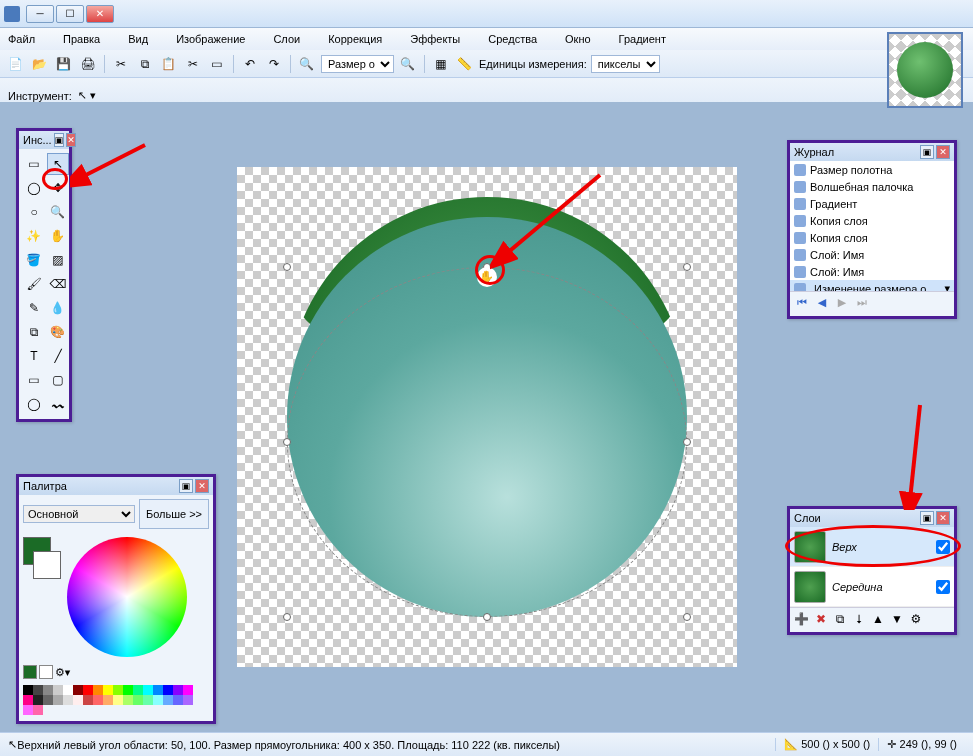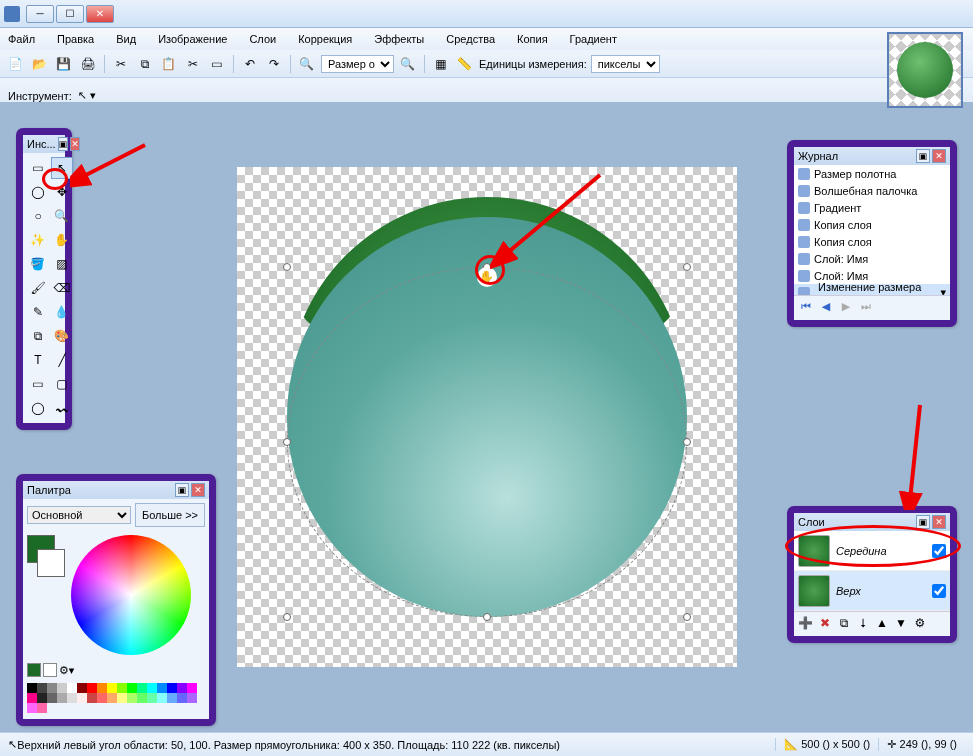--- a/index.html
+++ b/index.html
@@ -7,21 +7,21 @@
 
 
 .titlebar { height: 28px; background: linear-gradient(#e8f1fb,#cfe2f7); border-bottom: 1px solid #9db7d6; display: flex; align-items: center; padding: 0 4px; }
 .titlebar .app-icon { width: 16px; height: 16px; background: #4a7abc; margin-right: 6px; border-radius: 2px; }
 .titlebar .title { flex: 1; color: #333; }
 .win-btns { display: flex; gap: 2px; }
 .win-btn { width: 28px; height: 18px; border: 1px solid #7a9ec6; border-radius: 2px; background: linear-gradient(#f2f7fd,#d3e3f6); text-align: center; font-size: 10px; line-height: 16px; cursor: pointer; }
 .win-btn.close { background: linear-gradient(#f5a8a0,#d44); color: #fff; }
 
 
-.menubar { height: 22px; background: linear-gradient(#f7fafd,#e6eef9); display: flex; align-items: center; padding: 0 8px; gap: 22px; }
+.menubar { height: 22px; background: linear-gradient(#f7fafd,#e6eef9); display: flex; align-items: center; padding: 0 8px; gap: 28px; }
 .menubar span { cursor: pointer; }
 
 
 .toolbar { height: 28px; background: linear-gradient(#eef4fb,#dde9f7); border-bottom: 1px solid #b9ceea; display: flex; align-items: center; padding: 0 6px; gap: 4px; }
 .tb-btn { width: 20px; height: 20px; border: 1px solid transparent; border-radius: 2px; display: flex; align-items: center; justify-content: center; cursor: pointer; font-size: 12px; }
 .tb-sep { width: 1px; height: 18px; background: #b0c4de; margin: 0 2px; }
 .tb-label { font-size: 11px; }
 .tb-select { height: 18px; border: 1px solid #a0b8d8; background: #fff; font-size: 11px; padding: 0 2px; }
 
 
@@ -34,21 +34,21 @@
   background-size: 16px 16px; background-position: 0 0,0 8px,8px -8px,-8px 0; background-color: #fff; }
 .big-circle { position: absolute; left: 50px; top: 50px; width: 400px; height: 400px; border-radius: 50%;
   background: radial-gradient(circle at 55% 70%, #b8e0dc 0%, #5ca89f 50%, #3f8f86 100%); }
 .top-arc { position: absolute; left: 50px; top: 30px; width: 400px; height: 400px; border-radius: 50%;
   background: radial-gradient(circle at 50% 40%, #4fa050 0%, #1b6b26 70%); clip-path: ellipse(50% 25% at 50% 20%); }
 .sel-ellipse { position: absolute; left: 50px; top: 100px; width: 400px; height: 350px; border: 1px dashed #888; border-radius: 50%; }
 .handle { position: absolute; width: 8px; height: 8px; border: 1px solid #666; border-radius: 50%; background: #fff; }
 .hand-cursor { position: absolute; left: 240px; top: 100px; width: 20px; height: 20px; background: #fff; border-radius: 50%; display:flex; align-items:center; justify-content:center; font-size:12px; }
 
 
-.panel { position: absolute; background: #eef4fb; border: 7px solid #4c1d95; border-radius: 7px; box-shadow: 1px 1px 3px rgba(0,0,0,.2); }
+.panel { position: absolute; background: #eef4fb; border: 3px solid #4c1d95; border-radius: 0; box-shadow: 1px 1px 3px rgba(0,0,0,.2); }
 .panel-title { height: 18px; background: linear-gradient(#d8e6f7,#c5d9f0); display: flex; align-items: center; padding: 0 4px; font-size: 11px; }
 .panel-title .spacer { flex: 1; }
 .panel-title .pbtn { width: 14px; height: 14px; border: 1px solid #7a9ec6; background: #e8f0fa; margin-left: 2px; font-size: 9px; text-align: center; line-height: 12px; cursor: pointer; }
 .panel-title .pbtn.close { background: #d66; color: #fff; }
 
 
 .tools-panel { left: 16px; top: 128px; width: 56px; }
 .tools-grid { display: grid; grid-template-columns: 1fr 1fr; gap: 2px; padding: 4px; }
 .tool { width: 22px; height: 22px; border: 1px solid transparent; display: flex; align-items: center; justify-content: center; cursor: pointer; font-size: 12px; }
 .tool.active { border: 1px solid #7aa0d0; background: #d0e2f6; }
@@ -70,21 +70,21 @@
 .layer-thumb { width: 32px; height: 32px; border: 1px solid #aaa; background: radial-gradient(circle,#4fa050,#1b6b26); border-radius: 2px; }
 .layer-name { flex: 1; font-style: italic; }
 .layer-check { width: 14px; height: 14px; }
 .layer-btns { display: flex; gap: 3px; padding: 4px; border-top: 1px solid #ccd; }
 .layer-btns span { width: 16px; height: 16px; cursor: pointer; text-align: center; font-size: 12px; }
 
 
 .palette-panel { left: 16px; top: 474px; width: 200px; }
 .pal-top { display: flex; align-items: center; gap: 4px; padding: 4px; }
 .pal-select { flex: 1; height: 18px; border: 1px solid #a0b8d8; font-size: 11px; }
-.pal-more { height: 24px; border: 1px solid #a0b8d8; background: #e8f0fa; padding: 0 6px; cursor: pointer; }
+.pal-more { height: 30px; border: 1px solid #a0b8d8; background: #e8f0fa; padding: 0 6px; cursor: pointer; }
 .pal-body { display: flex; gap: 6px; padding: 4px; }
 .pal-swatch { width: 38px; }
 .pal-primary { width: 28px; height: 28px; background: #1b6b26; border: 1px solid #666; }
 .pal-secondary { width: 28px; height: 28px; background: #fff; border: 1px solid #666; margin-top: -14px; margin-left: 10px; }
 .color-wheel { width: 120px; height: 120px; border-radius: 50%;
   background: conic-gradient(red,yellow,lime,cyan,blue,magenta,red); position: relative; }
 .color-wheel::after { content:''; position:absolute; inset:0; border-radius:50%; background: radial-gradient(circle,#fff 0%,transparent 70%); }
 .pal-bottom { display: flex; gap: 2px; padding: 4px; align-items: center; }
 .pal-mini { width: 14px; height: 14px; border: 1px solid #888; }
 .pal-strip { display: flex; flex-wrap: wrap; width: 180px; padding: 2px 4px 6px; }
@@ -119,21 +119,21 @@
 
 <div class="menubar">
   <span>Файл</span>
   <span>Правка</span>
   <span>Вид</span>
   <span>Изображение</span>
   <span>Слои</span>
   <span>Коррекция</span>
   <span>Эффекты</span>
   <span>Средства</span>
-  <span>Копия</span>
+  <span>Окно</span>
   <span>Градиент</span>
 </div>
 
 <div class="toolbar">
   <div class="tb-btn">📄</div>
   <div class="tb-btn">📂</div>
   <div class="tb-btn">💾</div>
   <div class="tb-btn">🖨</div>
   <div class="tb-sep"></div>
   <div class="tb-btn">✂</div>
@@ -261,28 +261,28 @@
 </div>
 
 <div class="panel layers-panel">
   <div class="panel-title">
     <span>Слои</span>
     <span class="spacer"></span>
     <span class="pbtn">▣</span>
     <span class="pbtn close">✕</span>
   </div>
   <div class="layer-list">
+    <div class="layer-item sel">
+      <div class="layer-thumb"></div>
+      <span class="layer-name">Верх</span>
+      <input type="checkbox" checked="" class="layer-check" style="">
+    </div>
     <div class="layer-item">
       <div class="layer-thumb"></div>
       <span class="layer-name">Середина</span>
-      <input type="checkbox" checked="" class="layer-check" style="">
-    </div>
-    <div class="layer-item sel">
-      <div class="layer-thumb"></div>
-      <span class="layer-name">Верх</span>
       <input type="checkbox" checked="" class="layer-check" style="">
     </div>
   </div>
   <div class="layer-btns">
     <span>➕</span>
     <span style="color:#c33">✖</span>
     <span>⧉</span>
     <span>⭣</span>
     <span>▲</span>
     <span>▼</span>

